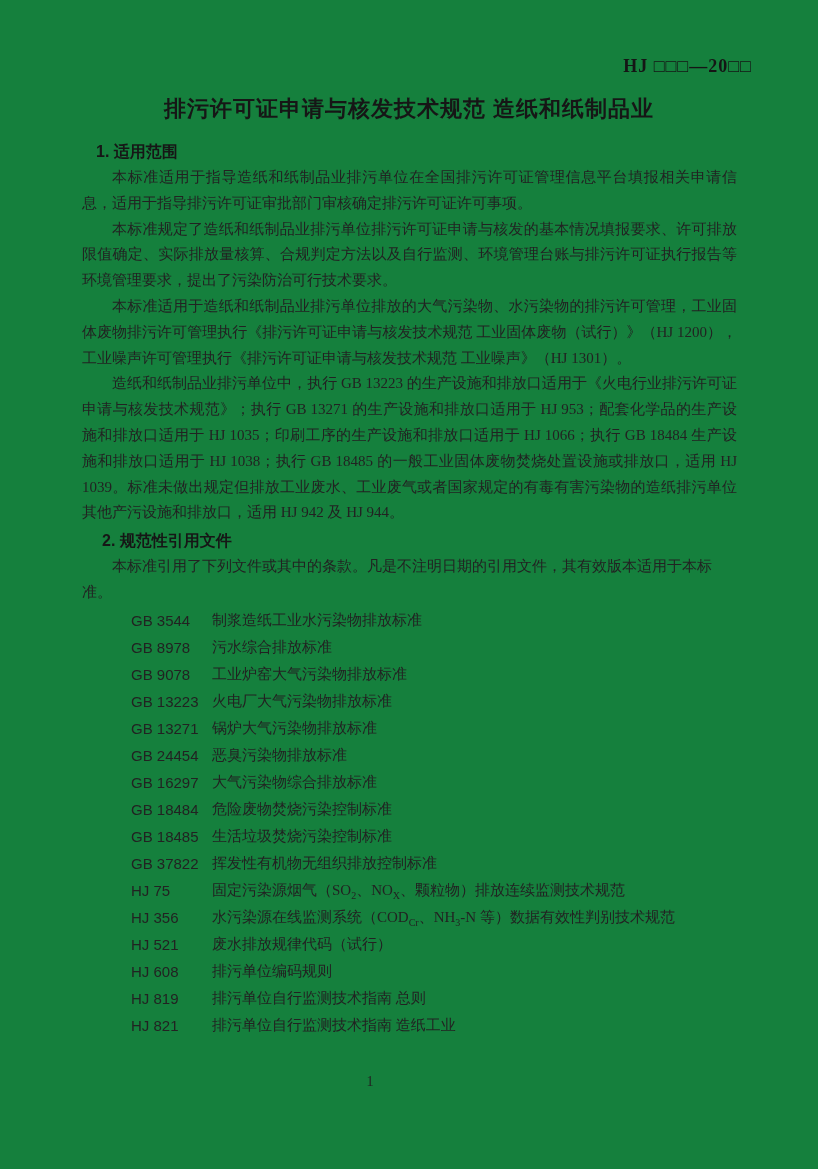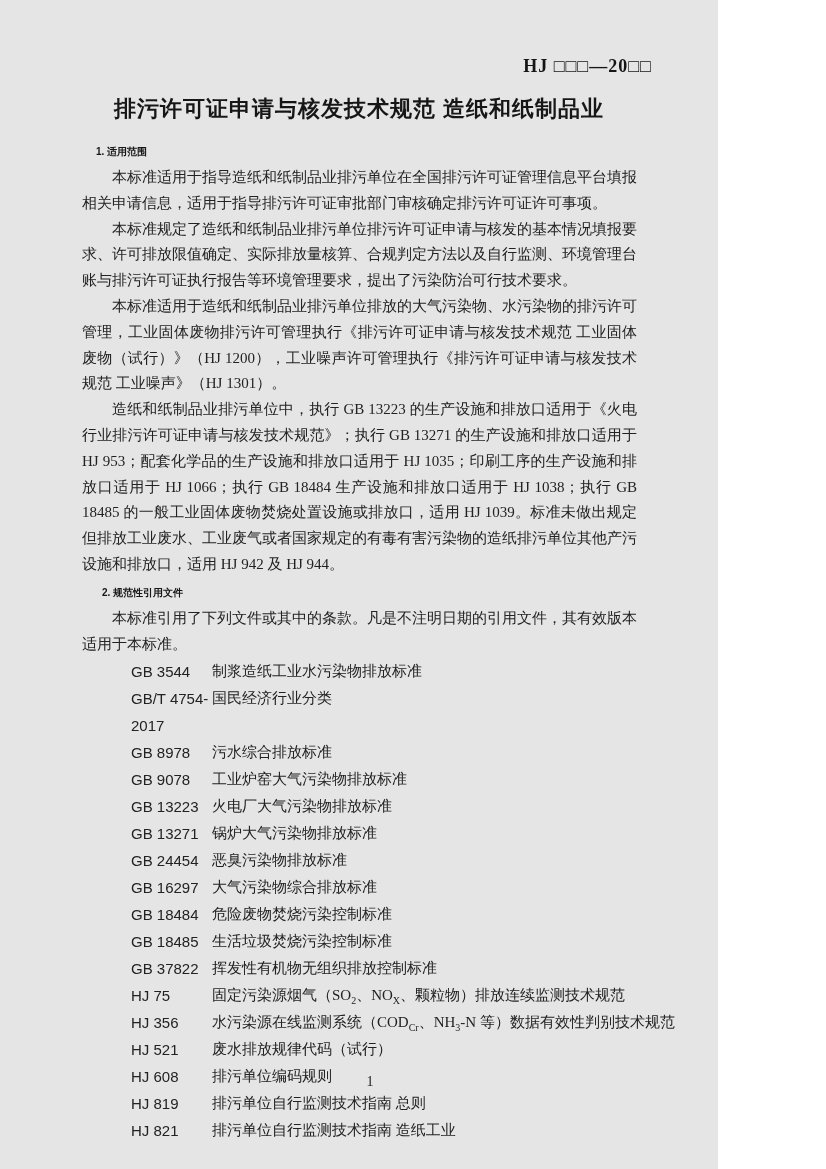--- a/index.html
+++ b/index.html
@@ -2,23 +2,23 @@
 <html><head>
 <meta charset="utf-8">
 <style>
   html, body {
     margin: 0;
     padding: 0;
     background: #ffffff;
   }
   .page {
     position: relative;
-    width: 718px;
+    width: 818px;
     height: 1169px;
-    background: #e5e5e5;
+    background: #15803d;
     color: #1e1e1e;
     font-family: "Liberation Serif", serif;
     overflow: hidden;
     box-sizing: border-box;
   }
   .content {
     padding: 0 81px 0 82px;
   }
   .header-code {
     position: absolute;
@@ -38,21 +38,21 @@
     font-weight: 700;
     font-size: 22px;
     line-height: 30px;
     letter-spacing: 1px;
     color: #161616;
   }
   .sec-heading {
     margin: 17px 0 3px 14px;
     font-family: "Liberation Sans", sans-serif;
     font-weight: 700;
-    font-size: 10px;
+    font-size: 16px;
     line-height: 21px;
     color: #161616;
   }
   .sec-heading.second {
     margin-top: 4px;
     margin-left: 20px;
   }
   .para {
     margin: 0;
     font-size: 15px;
@@ -122,24 +122,20 @@
     <h2 class="sec-heading second">2. 规范性引用文件</h2>
 
     <p class="intro-para">本标准引用了下列文件或其中的条款。凡是不注明日期的引用文件，其有效版本适用于本标准。</p>
 
     <div class="ref-list" id="ref-list">
         <div class="ref-row">
     <span class="ref-code">GB 3544</span>
     <span class="ref-title">制浆造纸工业水污染物排放标准</span>
   </div>
         <div class="ref-row">
-    <span class="ref-code">GB/T 4754-2017</span>
-    <span class="ref-title">国民经济行业分类</span>
-  </div>
-        <div class="ref-row">
     <span class="ref-code">GB 8978</span>
     <span class="ref-title">污水综合排放标准</span>
   </div>
         <div class="ref-row">
     <span class="ref-code">GB 9078</span>
     <span class="ref-title">工业炉窑大气污染物排放标准</span>
   </div>
         <div class="ref-row">
     <span class="ref-code">GB 13223</span>
     <span class="ref-title">火电厂大气污染物排放标准</span>

